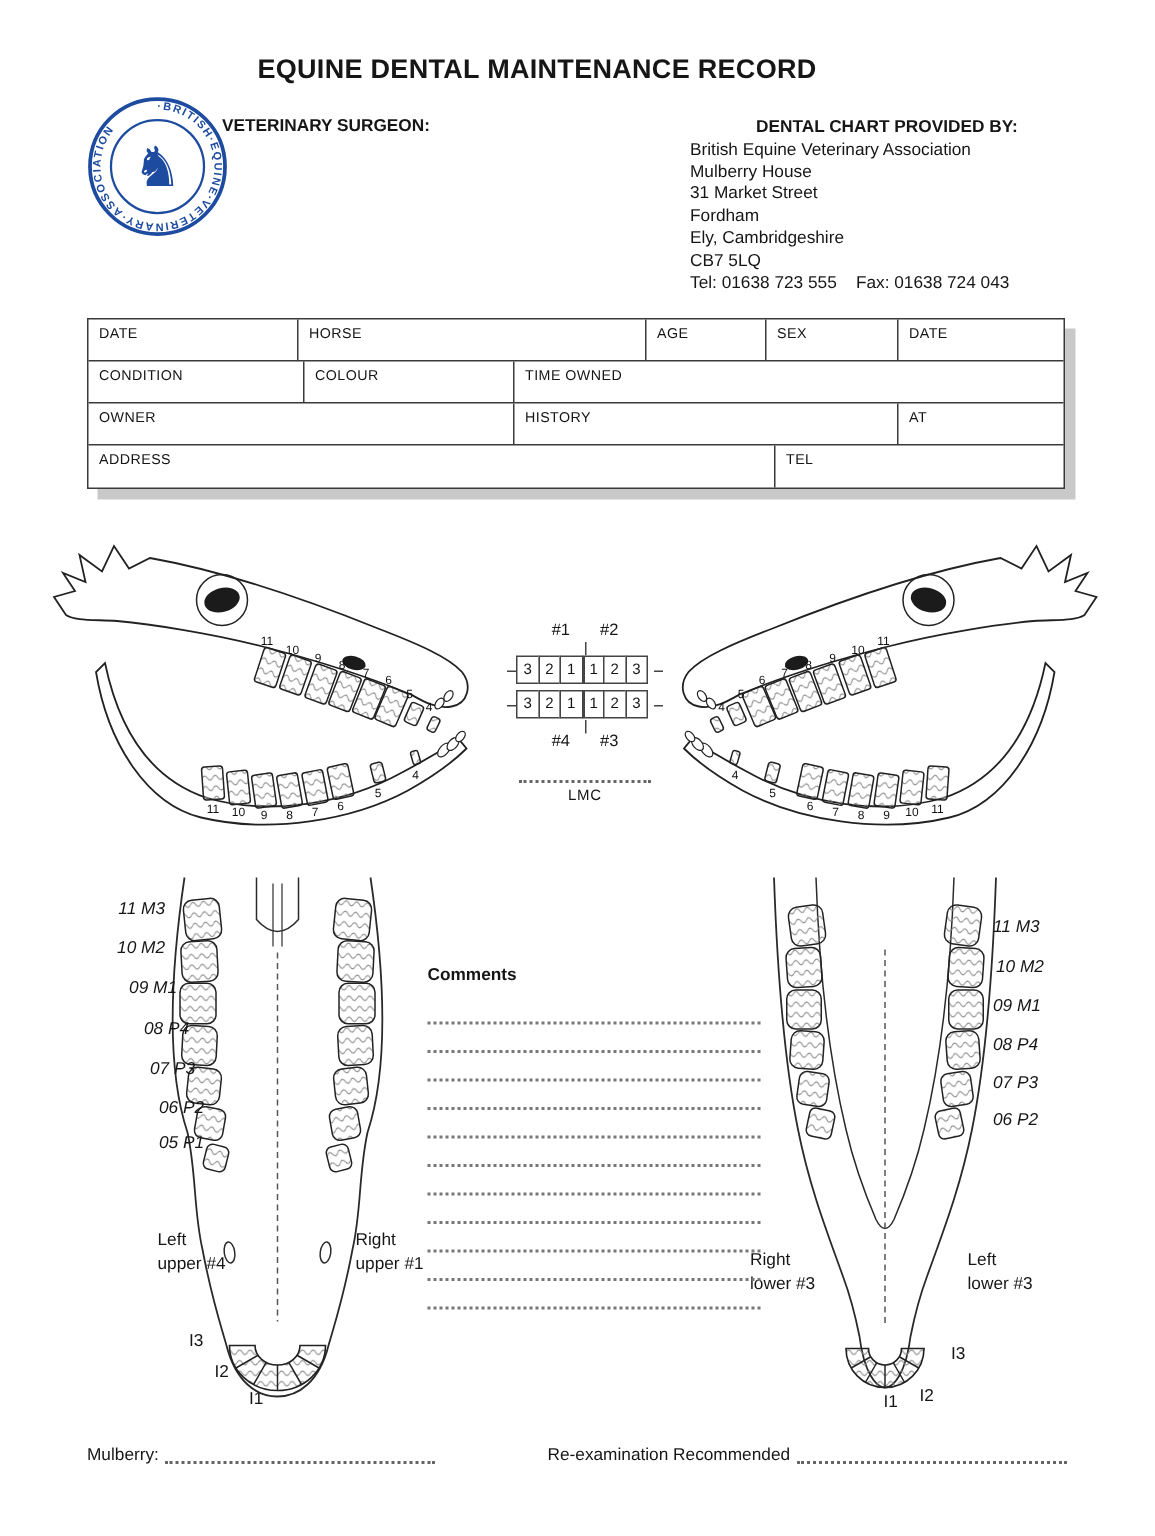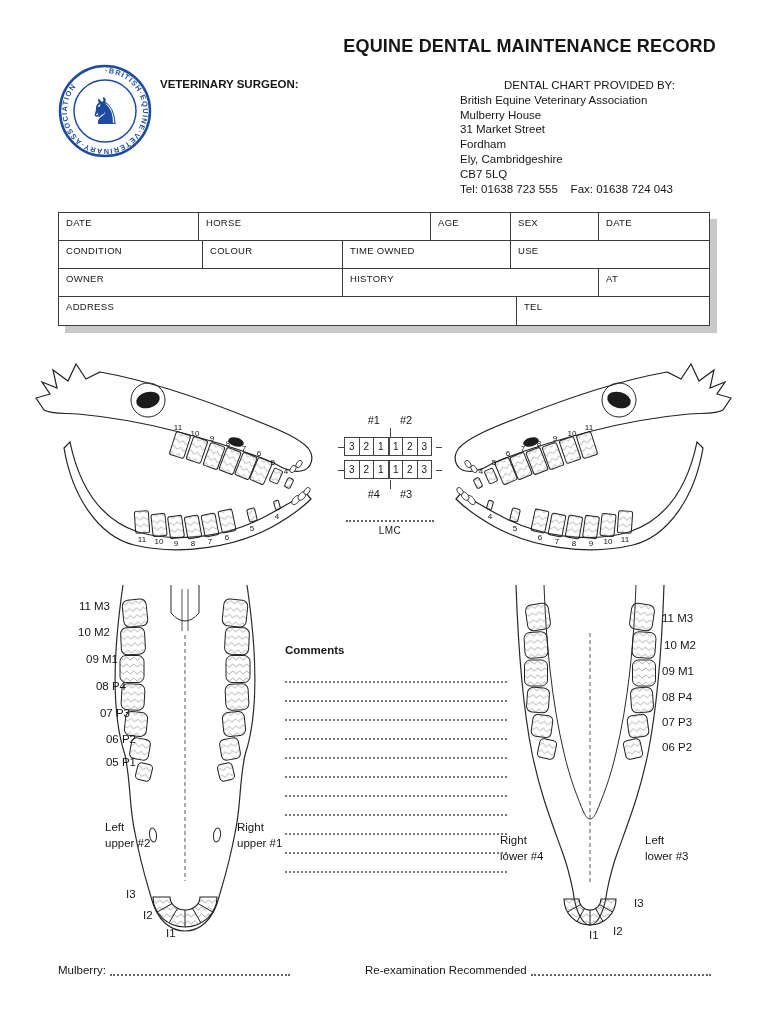--- a/index.html
+++ b/index.html
@@ -3,25 +3,25 @@
 <meta charset="utf-8">
 <style>
   * { margin:0; padding:0; box-sizing:border-box; }
   html,body { background:#fff; }
   body {
     width:770px; height:1024px; position:relative;
     font-family:"Liberation Sans", sans-serif; color:#161616;
     overflow:hidden;
   }
   .abs { position:absolute; }
-  .page-title { position:absolute; top:36px; left:0; width:716px; text-align:right;
+  .page-title { position:absolute; top:36px; left:0; width:716px; text-align:center;
     font-size:18px; font-weight:bold; letter-spacing:.2px; }
-  .vet-label { position:absolute; left:160px; top:78px; font-size:11.5px; font-weight:bold; }
+  .vet-label { position:absolute; left:148px; top:78px; font-size:11.5px; font-weight:bold; }
   .provider { position:absolute; left:460px; top:78px; font-size:11.5px; line-height:14.8px; }
-  .provider .heading { font-weight:normal;padding-left:44px; }
+  .provider .heading { font-weight:bold;padding-left:44px; }
   .pre { white-space:pre; }
 
   
   .info-table { position:absolute; left:58px; top:212px; width:652px;
     border:1px solid #3a3a3a; background:#fff; box-shadow:7px 7px 0 #c9c9c9; }
   .trow { display:flex; height:28px; border-bottom:1px solid #3a3a3a; }
   .trow:last-child { border-bottom:none; }
   .cell { border-right:1px solid #3a3a3a; padding:4px 16px 0 7px; font-size:9.5px; letter-spacing:.3px; }
   .cell:last-child { border-right:none; flex:1; }
   .w140{width:140px}.w232{width:232px}.w80{width:80px}.w88{width:88px}
@@ -39,21 +39,21 @@
     text-align:center; font-size:10px; line-height:18px; background:#fff; }
   .qcell:first-child { margin-left:0; }
   .qcell.mid { border-left:2px solid #444; }
   .qtick { position:absolute; width:6px; height:1px; background:#444; }
   .qt1l{left:0;top:33px}.qt1r{right:0;top:33px}.qt2l{left:0;top:56px}.qt2r{right:0;top:56px}
   .quad-bottom { margin-top:9px; }
   .lmc-dots { width:88px; margin:18px auto 0; border-top:2px dotted #666; }
   .lmc-label { text-align:center; font-size:10px; letter-spacing:.5px; margin-top:3px; }
 
   
-  .jaw-label { position:absolute; font-size:11.5px; width:62px; }
+  .jaw-label { position:absolute; font-size:11.5px; width:62px;font-style:italic; }
   .jl-left { text-align:right; }
   .cap { position:absolute; font-size:11.5px; line-height:15.5px; }
   .inc { position:absolute; font-size:11.5px; }
 
   
   .comments-heading { position:absolute; left:285px; top:644px; width:222px;
     text-align:left; font-weight:bold; font-size:11.5px; }
   .comment-lines { position:absolute; left:285px; top:664px; width:222px; }
   .comment-line { height:19px; border-bottom:2px dotted #777; }
 
@@ -151,21 +151,20 @@
     <div class="cell w140"><span>DATE</span></div>
     <div class="cell w232"><span>HORSE</span></div>
     <div class="cell w80"><span>AGE</span></div>
     <div class="cell w88"><span>SEX</span></div>
     <div class="cell"><span>DATE</span></div>
   </div>
   <div class="trow">
     <div class="cell w144"><span>CONDITION</span></div>
     <div class="cell w140"><span>COLOUR</span></div>
     <div class="cell w168"><span>TIME OWNED</span></div>
-    <div class="cell"><span>USE</span></div>
   </div>
   <div class="trow">
     <div class="cell w284"><span>OWNER</span></div>
     <div class="cell w256"><span>HISTORY</span></div>
     <div class="cell"><span>AT</span></div>
   </div>
   <div class="trow">
     <div class="cell w458"><span>ADDRESS</span></div>
     <div class="cell"><span>TEL</span></div>
   </div>
@@ -324,23 +323,23 @@
 <div class="jaw-label jl-left" style="left:74px;top:733px">06 P2</div>
 <div class="jaw-label jl-left" style="left:74px;top:756px">05 P1</div>
 
 <div class="jaw-label" style="left:662px;top:612px">11 M3</div>
 <div class="jaw-label" style="left:664px;top:639px">10 M2</div>
 <div class="jaw-label" style="left:662px;top:665px">09 M1</div>
 <div class="jaw-label" style="left:662px;top:691px">08 P4</div>
 <div class="jaw-label" style="left:662px;top:716px">07 P3</div>
 <div class="jaw-label" style="left:662px;top:741px">06 P2</div>
 
-<div class="cap" style="left:105px;top:820px;width:48px">Left upper #2</div>
+<div class="cap" style="left:105px;top:820px;width:48px">Left upper #4</div>
 <div class="cap" style="left:237px;top:820px;width:50px">Right upper #1</div>
-<div class="cap" style="left:500px;top:833px;width:52px">Right lower #4</div>
+<div class="cap" style="left:500px;top:833px;width:52px">Right lower #3</div>
 <div class="cap" style="left:645px;top:833px;width:46px">Left lower #3</div>
 
 <div class="inc" style="left:126px;top:888px">I3</div>
 <div class="inc" style="left:143px;top:909px">I2</div>
 <div class="inc" style="left:166px;top:927px">I1</div>
 <div class="inc" style="left:634px;top:897px">I3</div>
 <div class="inc" style="left:613px;top:925px">I2</div>
 <div class="inc" style="left:589px;top:929px">I1</div>
 
 <div class="comments-heading">Comments</div>

